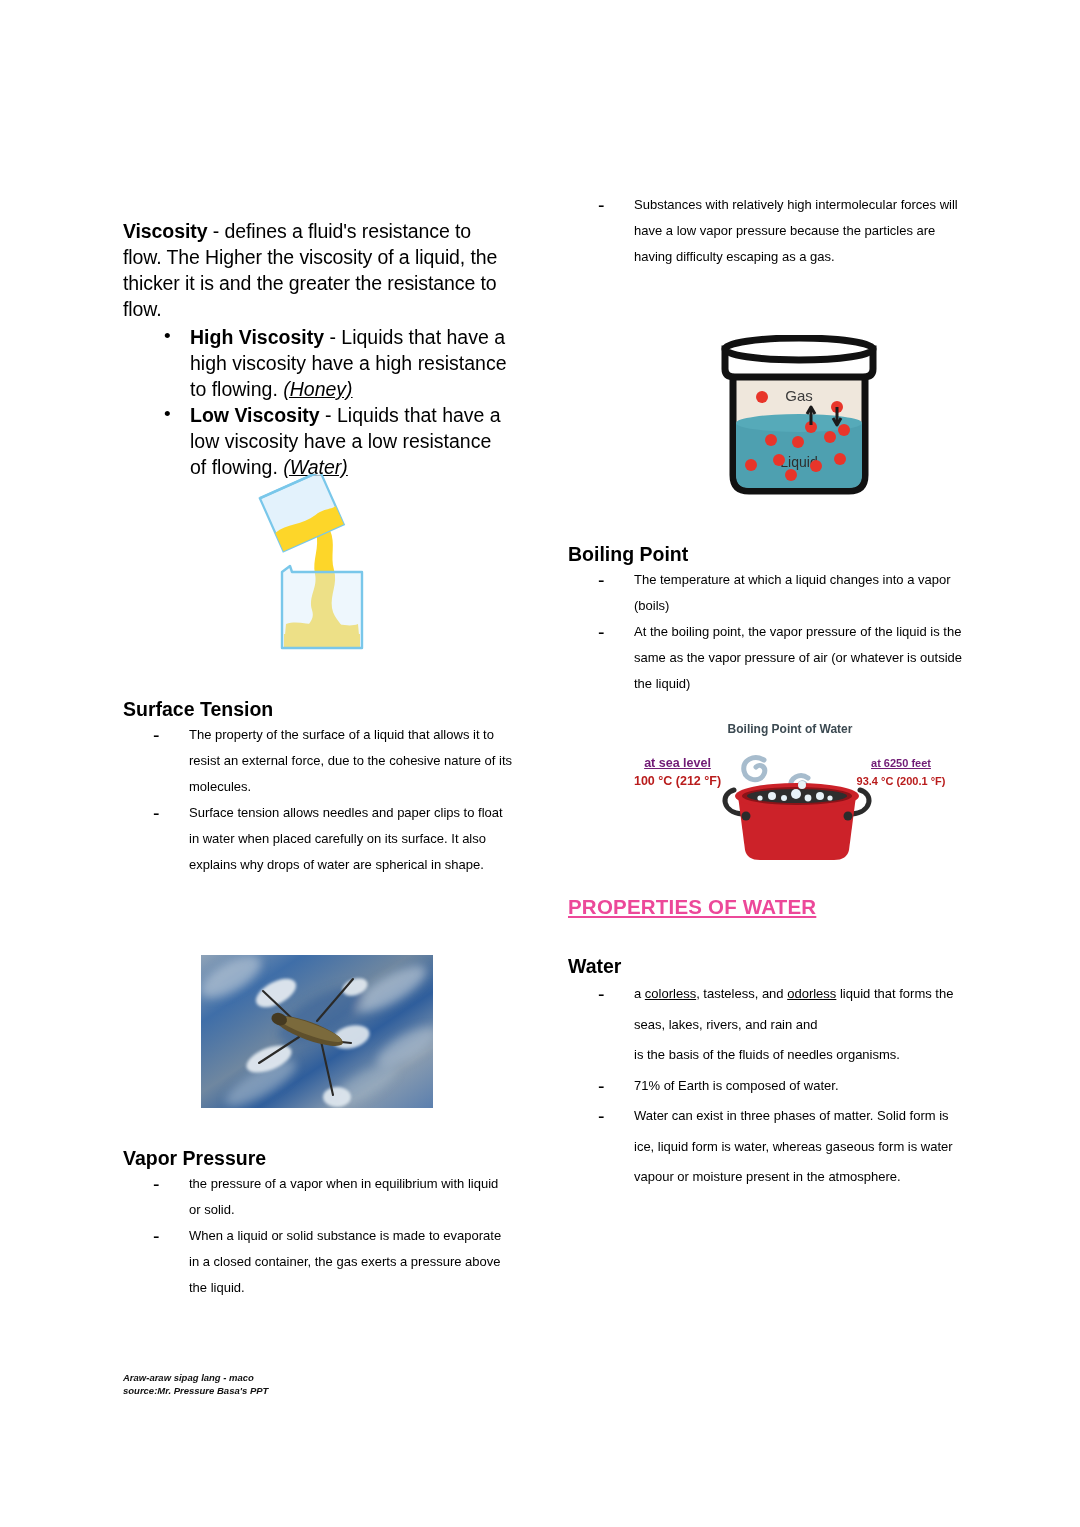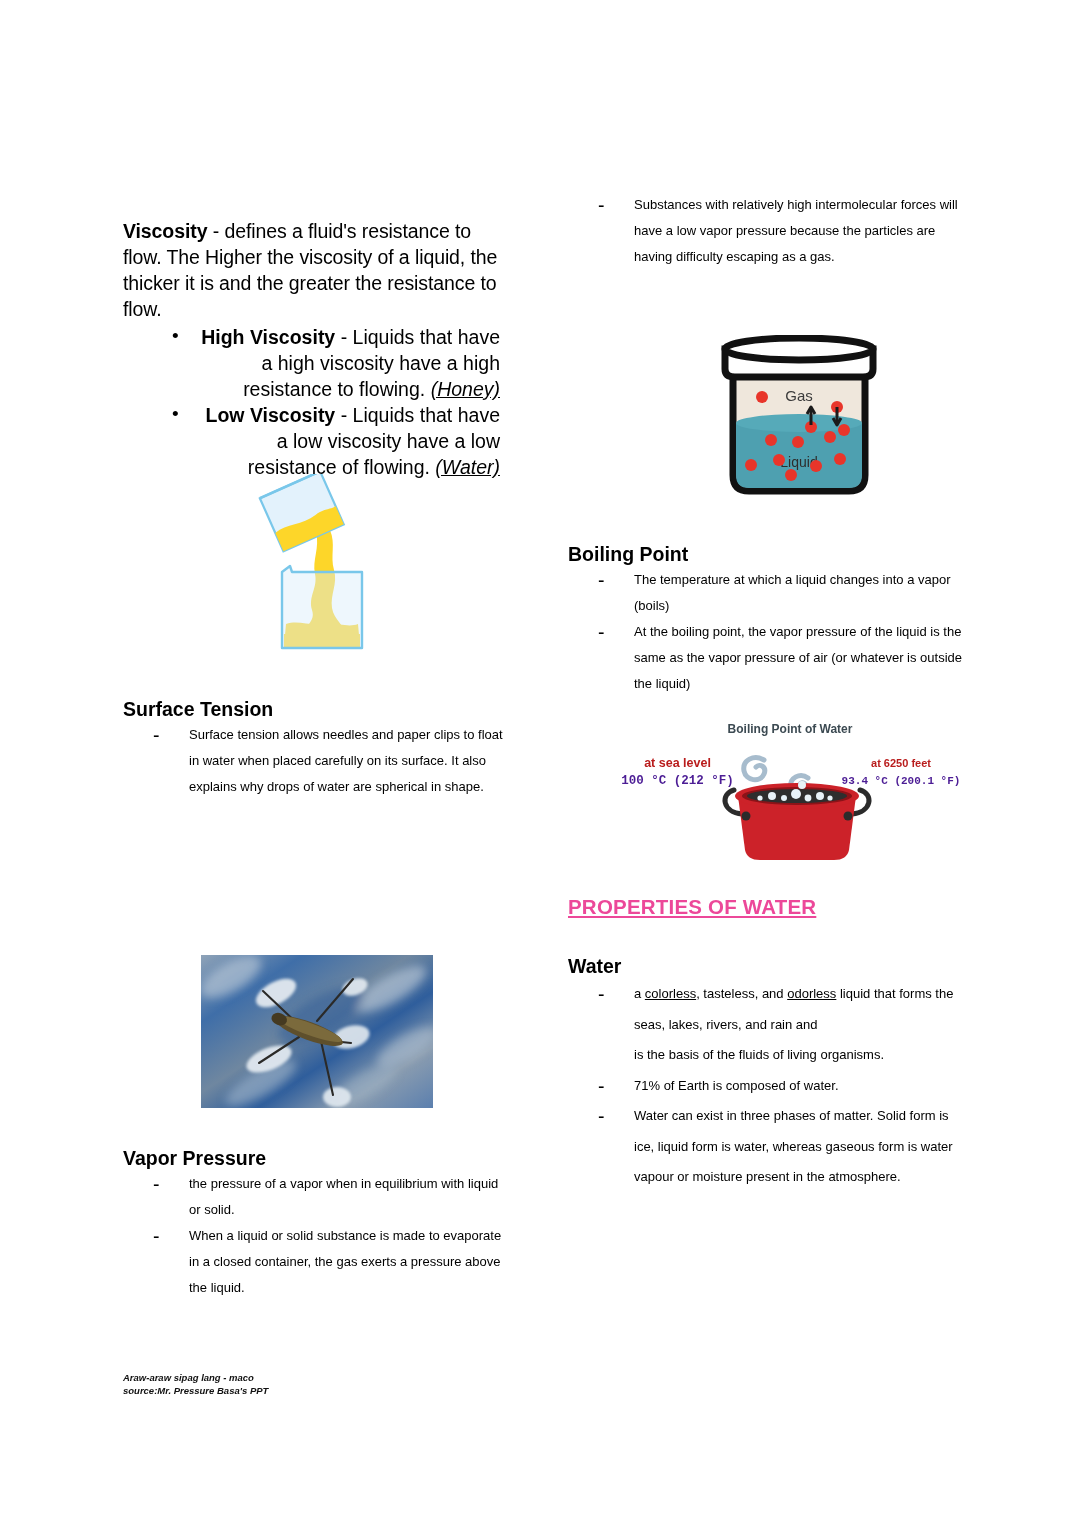--- a/index.html
+++ b/index.html
@@ -44,23 +44,22 @@
   b, .b { font-weight: bold; }
   .ital-u {
     font-style: italic;
     text-decoration: underline;
     font-weight: normal;
   }
   .u { text-decoration: underline; }
 
   ul.dots {
     list-style: none;
-    margin: 8px;
+    margin: 0;
     padding: 0;
-    text-align: right;
   }
   ul.dots > li {
     position: relative;
     padding-left: 67px;
     font-size: 19.5px;
     line-height: 26px;
   }
   ul.dots > li::before {
     content: "\2022";
     position: absolute;
@@ -168,22 +167,22 @@
   .boil-right {
     position: absolute;
     right: 4px;
     top: 32px;
     width: 150px;
     text-align: center;
     font-size: 11px;
     font-weight: bold;
     line-height: 18px;
   }
-  .boil-label-sub { color: #b91c1c; }
-  .boil-label-val { color: #4c1d95; font-family: Liberation Mono, monospace; }
+  .boil-label-sub { color: #701a75; text-decoration: underline; }
+  .boil-label-val { color: #b91c1c; }
   .pot-wrap {
     position: absolute;
     left: 112px;
     top: 16px;
     width: 170px;
     height: 130px;
   }
 </style>
 </head>
 <body>
@@ -197,20 +196,21 @@
 
       <ul class="dots" style="margin-top:2px;">
         <li><span class="b">High Viscosity</span><span> - Liquids that have a high viscosity have a high resistance to flowing. </span><span class="ital-u">(Honey)</span></li>
         <li><span class="b">Low Viscosity</span><span> - Liquids that have a low viscosity have a low resistance of flowing. </span><span class="ital-u">(Water)</span></li>
       </ul>
     </div>
 
     <div style="position:absolute; top:696px; left:0; width:390px;">
       <div class="heading">Surface Tension</div>
       <ul class="dashes">
+        <li>The property of the surface of a liquid that allows it to resist an external force, due to the cohesive nature of its molecules.</li>
         <li>Surface tension allows needles and paper clips to float in water when placed carefully on its surface. It also explains why drops of water are spherical in shape.</li>
       </ul>
     </div>
 
     <div style="position:absolute; top:1145px; left:0; width:390px;">
       <div class="heading">Vapor Pressure</div>
       <ul class="dashes">
         <li>the pressure of a vapor when in equilibrium with liquid or solid.</li>
         <li>When a liquid or solid substance is made to evaporate in a closed container, the gas exerts a pressure above the liquid.</li>
       </ul>
@@ -304,21 +304,21 @@
         <li>At the boiling point, the vapor pressure of the liquid is the same as the vapor pressure of air (or whatever is outside the liquid)</li>
       </ul>
     </div>
 
     <div style="position:absolute; top:895px; left:0; width:400px;">
       <div class="section-title">PROPERTIES OF WATER</div>
 
       <div class="heading" style="margin-top:34px;">Water</div>
 
       <ul class="dashes loose">
-        <li><span>a </span><span class="u">colorless</span><span>, tasteless, and </span><span class="u">odorless</span><span> liquid that forms the seas, lakes, rivers, and rain and</span><br><span>is the basis of the fluids of living organisms.</span></li>
+        <li><span>a </span><span class="u">colorless</span><span>, tasteless, and </span><span class="u">odorless</span><span> liquid that forms the seas, lakes, rivers, and rain and</span><br><span>is the basis of the fluids of needles organisms.</span></li>
         <li>71% of Earth is composed of water.</li>
         <li>Water can exist in three phases of matter. Solid form is ice, liquid form is water, whereas gaseous form is water vapour or moisture present in the atmosphere.</li>
       </ul>
     </div>
 
   </div>
 
   <div class="jar-fig">
     <svg viewBox="0 0 172 162" width="172" height="162">
 

